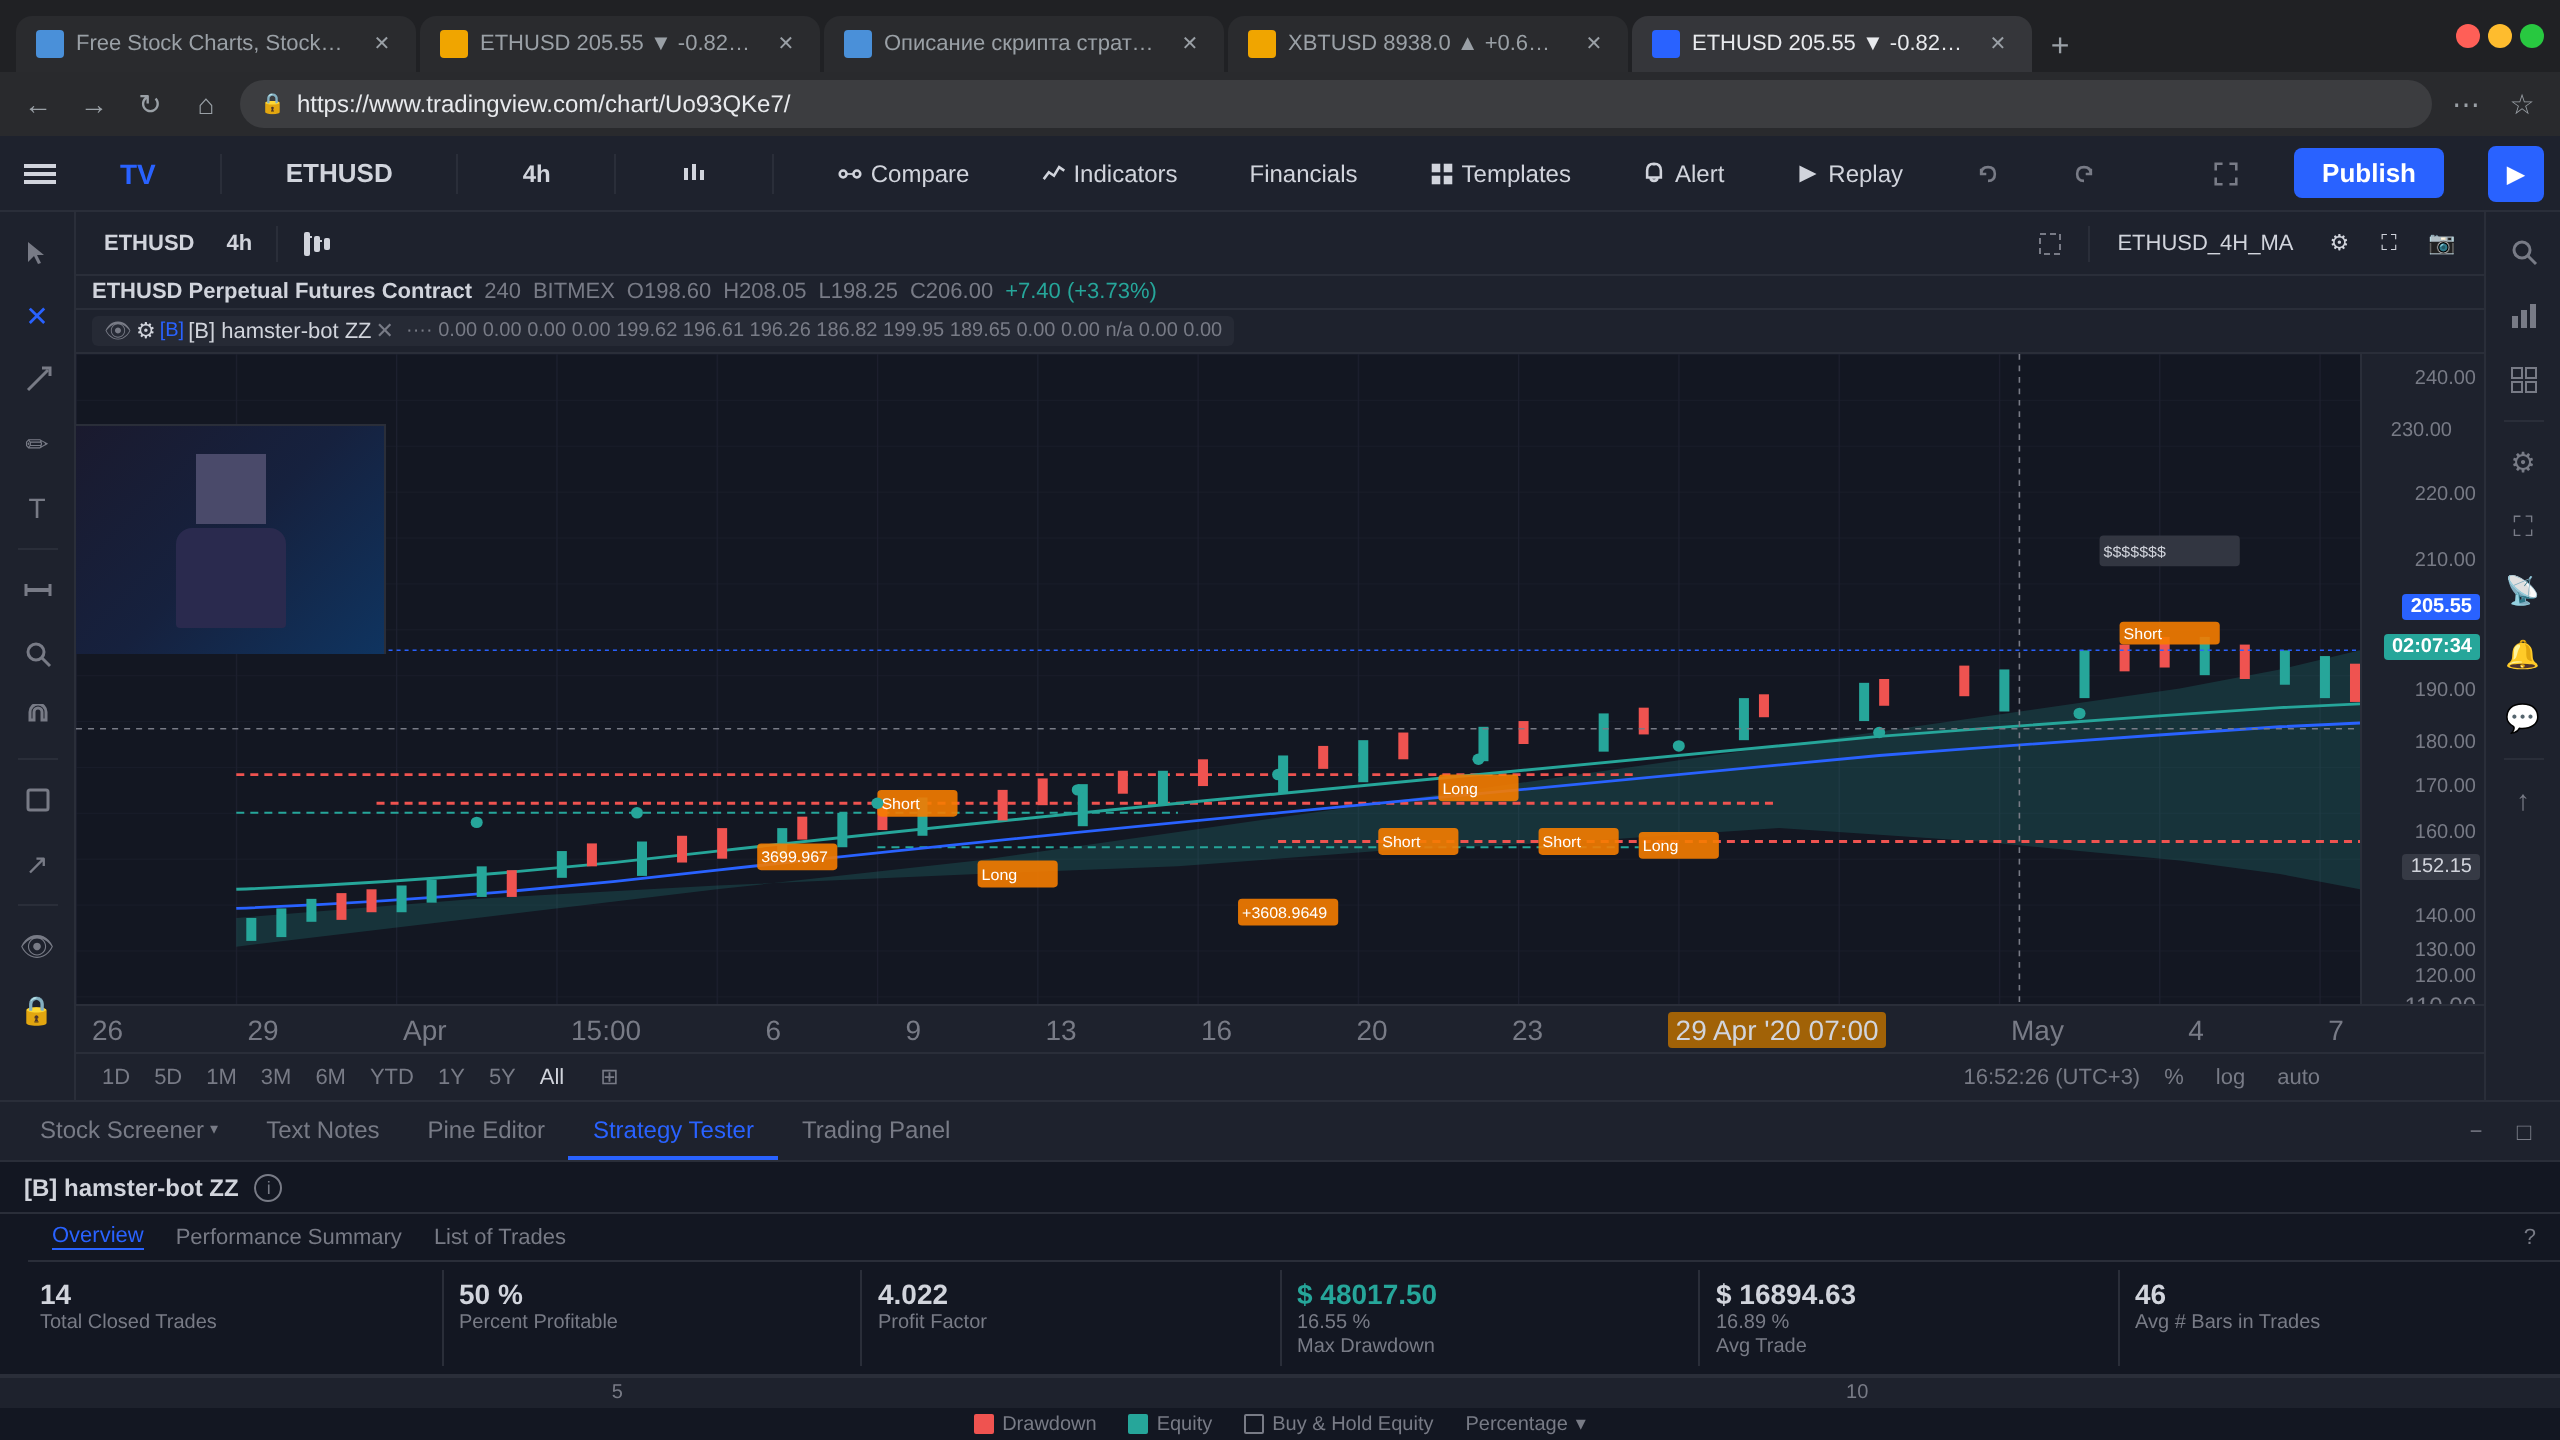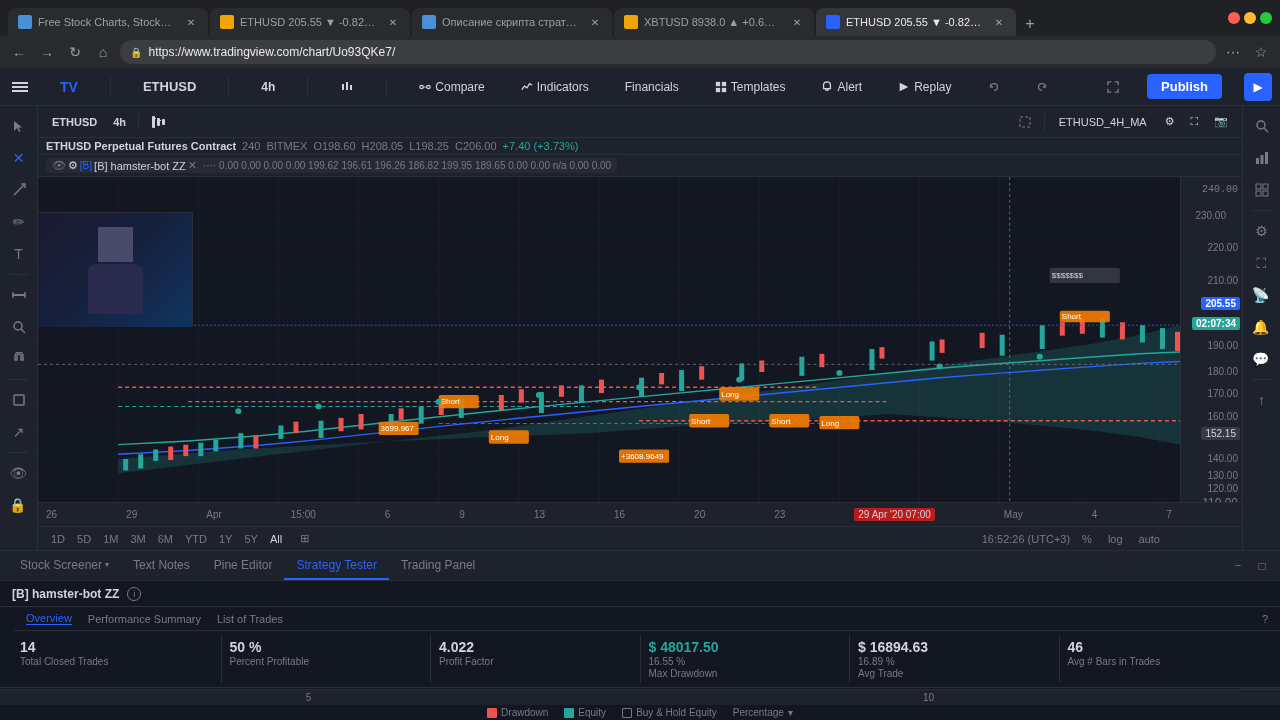--- a/index.html
+++ b/index.html
@@ -72,22 +72,22 @@
 
     
     .chart-svg { position: absolute; top: 0; left: 0; width: 100%; height: 100%; }
 
     
     .price-scale { width: 60px; background: #1e222d; border-left: 1px solid #2a2e39; display: flex; flex-direction: column; justify-content: space-between; padding: 4px 4px; flex-shrink: 0; font-size: 10px; color: #787b86; position: relative; }
     .price-label { text-align: right; }
 
     
     .time-scale { height: 24px; background: #1e222d; border-top: 1px solid #2a2e39; display: flex; align-items: center; padding: 0 8px; flex-shrink: 0; position: relative; }
-    .time-scale-inner { flex: 1; display: flex; align-items: center; justify-content: space-between; font-size: 10px; color: #787b86; }
-    .time-label-active { background: #b91c1c; color: #d1d4dc; padding: 1px 4px; border-radius: 2px; }
+    .time-scale-inner { flex: 1; display: flex; align-items: center; justify-content: space-between; font-size: 14px; color: #787b86; }
+    .time-label-active { background: #a16207; color: #d1d4dc; padding: 1px 4px; border-radius: 2px; }
 
     
     .bottom-bar { height: 24px; background: #1e222d; border-top: 1px solid #2a2e39; display: flex; align-items: center; padding: 0 8px; gap: 8px; flex-shrink: 0; }
     .time-periods { display: flex; gap: 2px; }
     .tp-item { padding: 2px 5px; border-radius: 3px; cursor: pointer; font-size: 11px; color: #787b86; }
     .tp-item.active { color: #d1d4dc; }
     .bb-spacer { flex: 1; }
     .bb-info { font-size: 11px; color: #787b86; }
     .bb-btn { font-size: 11px; color: #787b86; cursor: pointer; padding: 2px 4px; border-radius: 3px; }
 
@@ -545,21 +545,21 @@
             <g fill="#ef5350">
               <circle cx="60" cy="430" r="3"></circle>
               <circle cx="340" cy="360" r="3"></circle>
             </g>
 
             <text x="195" y="428" font-size="8" fill="#f57c00">+3782.8533</text>
           </svg>
         </div>
 
         <div class="price-scale" style="width:62px;position:relative;">
-          <div class="price-label" style="position:absolute;top:2%;right:4px;font-size:10px;color:#787b86;font-family:Liberation Mono, monospace;">240.00</div>
+          <div class="price-label" style="position:absolute;top:2%;right:4px;font-size:10px;color:#787b86;">240.00</div>
           <div class="price-label" style="position:absolute;top:10%;right:16px;font-size:10px;color:#787b86;">230.00</div>
           <div class="price-label" style="position:absolute;top:20%;right:4px;font-size:10px;color:#787b86;">220.00</div>
           <div class="price-label" style="position:absolute;top:30%;right:4px;font-size:10px;color:#787b86;">210.00</div>
           <div style="position:absolute;top:37%;right:2px;background:#2962ff;color:#fff;padding:1px 4px;border-radius:2px;font-size:10px;font-weight:700;">205.55</div>
           <div style="position:absolute;top:43%;right:2px;background:#26a69a;color:#fff;padding:1px 4px;border-radius:2px;font-size:10px;font-weight:700;">02:07:34</div>
           <div class="price-label" style="position:absolute;top:50%;right:4px;font-size:10px;color:#787b86;">190.00</div>
           <div class="price-label" style="position:absolute;top:58%;right:4px;font-size:10px;color:#787b86;">180.00</div>
           <div class="price-label" style="position:absolute;top:65%;right:4px;font-size:10px;color:#787b86;">170.00</div>
           <div class="price-label" style="position:absolute;top:72%;right:4px;font-size:10px;color:#787b86;">160.00</div>
           <div style="position:absolute;top:77%;right:2px;background:#363a45;color:#d1d4dc;padding:1px 4px;border-radius:2px;font-size:10px;">152.15</div>

